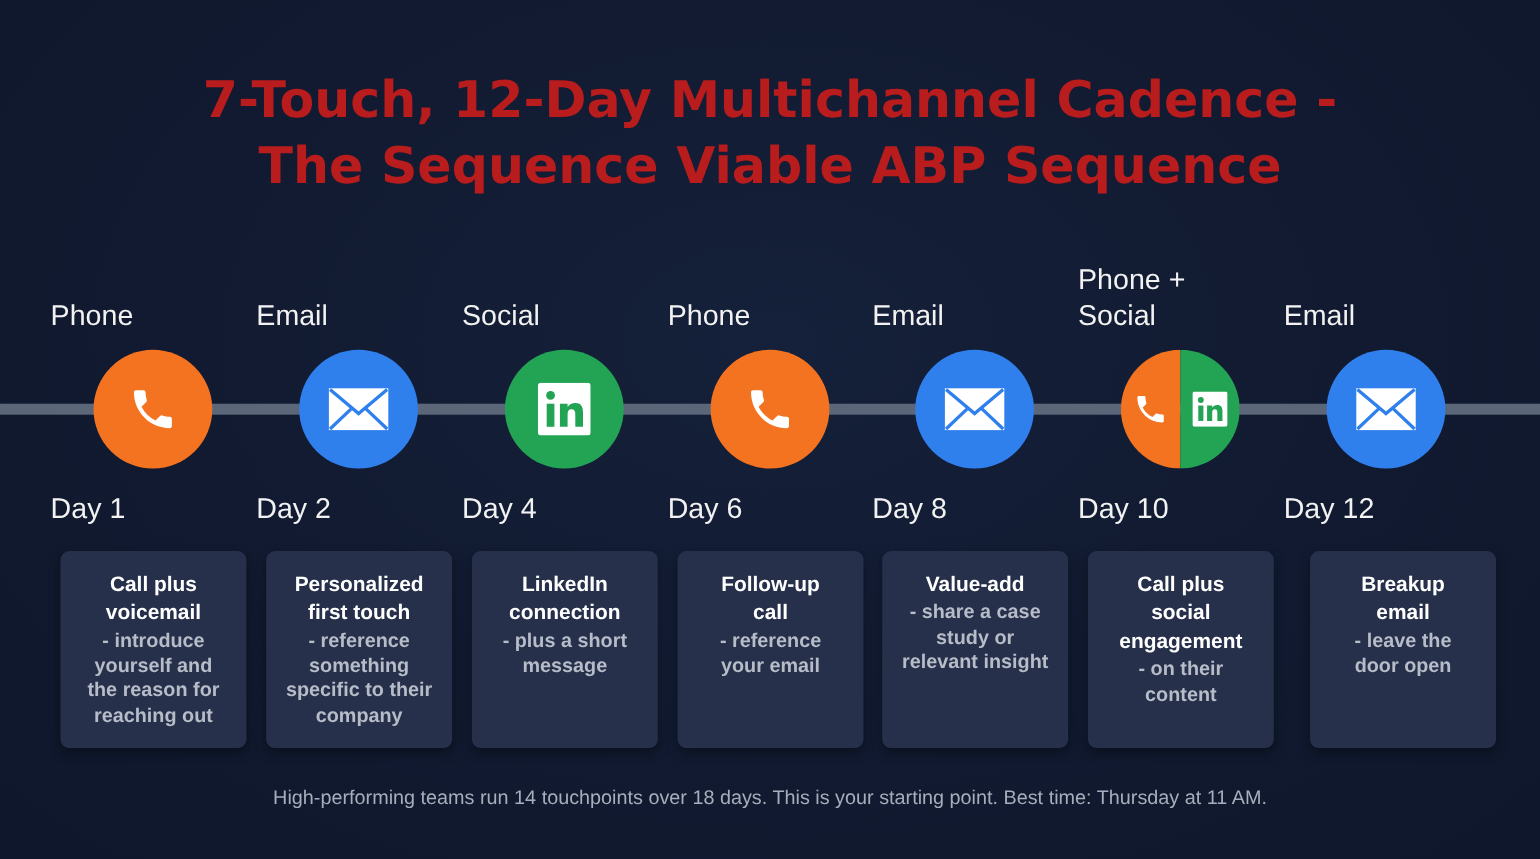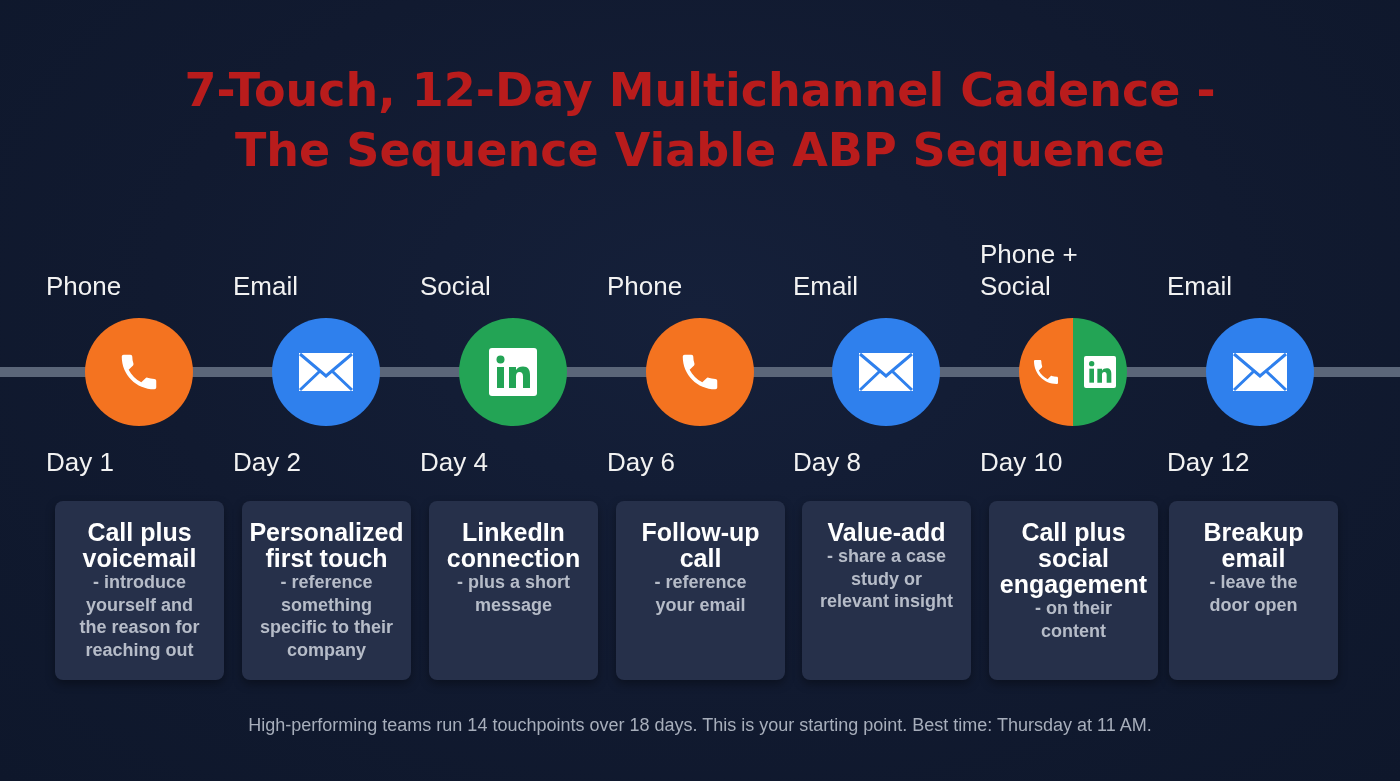--- a/index.html
+++ b/index.html
@@ -45,21 +45,21 @@
       font-size: 26px; line-height: 34px; color: #f2f2f2;
     }
     .card {
       position: absolute; left: 16px; top: 501px; width: 169px; height: 179px;
       background: #26304a; border-radius: 8px;
       box-shadow: 0 4px 10px rgba(0,0,0,0.35);
       box-sizing: border-box; padding: 18px 6px 0 6px;
       text-align: center;
     }
     .card-title {
-      font-weight: bold; font-size: 25px; line-height: 26px; color: #ffffff;
+      font-weight: bold; font-size: 19px; line-height: 26px; color: #ffffff;
     }
     .card-desc {
       font-size: 18px; line-height: 22.5px; color: #b6bcc8; font-weight: bold;
     }
     .footer {
       position: absolute; left: 0; top: 713px; width: 1400px; text-align: center;
       font-size: 18px; line-height: 24px; color: #a7aebb;
     }
     svg { display: block; }
   </style>
@@ -195,21 +195,21 @@
 <div class="step" style="left:1167px">
   <div class="channel" style="top:270px">Email</div>
   <div class="circle" style="background:#2f80ed">
     <svg width="56" height="40" viewBox="0 0 56 40">
         <rect x="1" y="1" width="54" height="38" fill="#ffffff"></rect>
         <path d="M2 2 L28 24 L54 2" fill="none" stroke="#2f80ed" stroke-width="3"></path>
         <path d="M2 38 L22 19 M54 38 L34 19" fill="none" stroke="#2f80ed" stroke-width="3"></path>
       </svg>
   </div>
   <div class="day">Day 12</div>
-  <div class="card" style="left:2px">
+  <div class="card" style="left:24px">
     <div class="card-title">Breakup</div>
     <div class="card-title">email</div>
     <div class="card-desc">- leave the</div>
     <div class="card-desc">door open</div>
   </div>
 </div>
 
 <div class="footer">High-performing teams run 14 touchpoints over 18 days. This is your starting point. Best time: Thursday at 11 AM.</div>
 
 </body></html>

